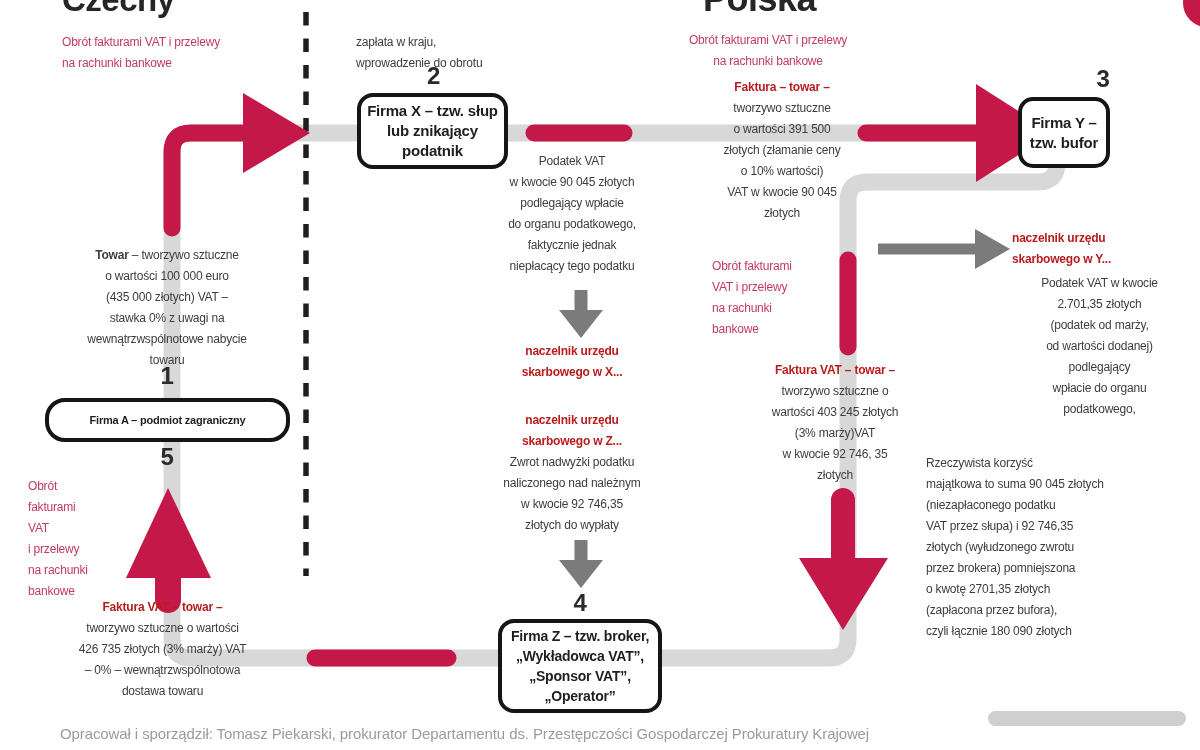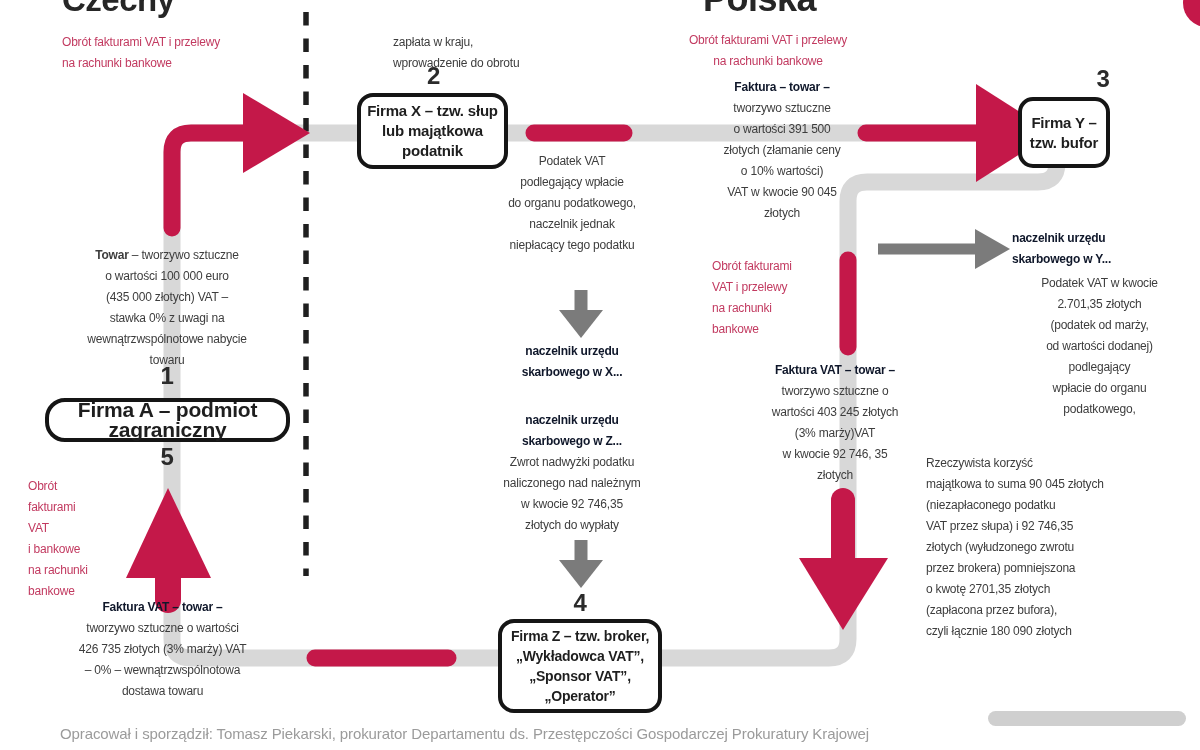--- a/index.html
+++ b/index.html
@@ -5,21 +5,21 @@
   html,body{margin:0;padding:0;background:#fff;}
   #canvas{
     position:relative;width:1200px;height:750px;overflow:hidden;background:#fff;
     font-family:"Liberation Sans",sans-serif;letter-spacing:-0.2px;
   }
   #flow-svg{position:absolute;left:0;top:0;z-index:1;}
   .blk{position:absolute;z-index:4;font-size:12px;line-height:21px;color:var(--ink,#3d3d3d);}
   .center{text-align:center;}
   .right{}
   .red{color:var(--red_text,#c03a60);}
-  .b{font-weight:bold;color:#0f172a;}
+  .b{font-weight:bold;color:#b91c1c;}
   .num{position:absolute;z-index:4;font-size:24px;font-weight:bold;color:#2b2b2b;text-align:center;line-height:26px;}
   .country{position:absolute;z-index:4;font-weight:bold;color:#262626;letter-spacing:-0.5px;}
   .fbox{
     position:absolute;z-index:3;background:#fff;border:4px solid var(--box_border,#151515);
     border-radius:16px;display:flex;flex-direction:column;justify-content:center;align-items:center;
     font-weight:bold;color:#1e1e1e;text-align:center;font-size:15px;line-height:20px;
   }
   .capsule{position:absolute;z-index:2;background:#cfcfcf;border-radius:8px;}
   .corner-dot{position:absolute;z-index:5;border-radius:50%;background:var(--accent,#c41849);}
   .footer{position:absolute;z-index:4;font-size:15px;color:#9b9b9b;letter-spacing:-0.1px;}
@@ -68,57 +68,58 @@
     <div><b>Towar</b><span> – tworzywo sztuczne</span></div>
     <div>
         <div>o wartości 100 000 euro</div>
         <div>(435 000 złotych) VAT –</div>
         <div>stawka 0% z uwagi na</div>
         <div>wewnątrzwspólnotowe nabycie</div>
         <div>towaru</div>
       </div>
   </div>
   <div class="num" style="left:38px;top:363px;width:258px;">1</div>
-  <div class="fbox" style="left:45px;top:398px;width:237px;height:36px;border-radius:20px;font-size:21px;">
+  <div class="fbox" style="left:45px;top:398px;width:237px;height:36px;border-radius:20px;font-size:11px;">
       <div>Firma A – podmiot zagraniczny</div>
     </div>
   <div class="num" style="left:38px;top:444px;width:258px;">5</div>
   <div class="blk red right" style="left:28px;top:476px;width:88px;">
       <div>Obrót</div>
       <div>fakturami</div>
       <div>VAT</div>
-      <div>i bankowe</div>
+      <div>i przelewy</div>
       <div>na rachunki</div>
       <div>bankowe</div>
     </div>
   <div class="blk center" style="left:20px;top:597px;width:285px;">
     <div class="b">Faktura VAT – towar –</div>
     <div>
         <div>tworzywo sztuczne o wartości</div>
         <div>426 735 złotych (3% marży) VAT</div>
         <div>– 0% – wewnątrzwspólnotowa</div>
         <div>dostawa towaru</div>
       </div>
   </div>
 
-  <div class="blk" style="left:356px;top:32px;width:230px;margin-left:37px;">
+  <div class="blk" style="left:356px;top:32px;width:230px;">
       <div>zapłata w kraju,</div>
       <div>wprowadzenie do obrotu</div>
     </div>
   <div class="num" style="left:358px;top:63px;width:151px;">2</div>
   <div class="fbox" style="left:357px;top:93px;width:143px;height:68px;text-align:right;">
       <div>Firma X – tzw. słup</div>
-      <div>lub majątkowa</div>
+      <div>lub znikający</div>
       <div>podatnik</div>
     </div>
   <div class="blk center" style="left:452px;top:151px;width:240px;">
       <div>Podatek VAT</div>
+      <div>w kwocie 90 045 złotych</div>
       <div>podlegający wpłacie</div>
       <div>do organu podatkowego,</div>
-      <div>naczelnik jednak</div>
+      <div>faktycznie jednak</div>
       <div>niepłacący tego podatku</div>
     </div>
   <div class="blk center b" style="left:467px;top:341px;width:210px;">
       <div>naczelnik urzędu</div>
       <div>skarbowego w X...</div>
     </div>
   <div class="blk center" style="left:442px;top:410px;width:260px;">
     <div class="b">
         <div>naczelnik urzędu</div>
         <div>skarbowego w Z...</div>

